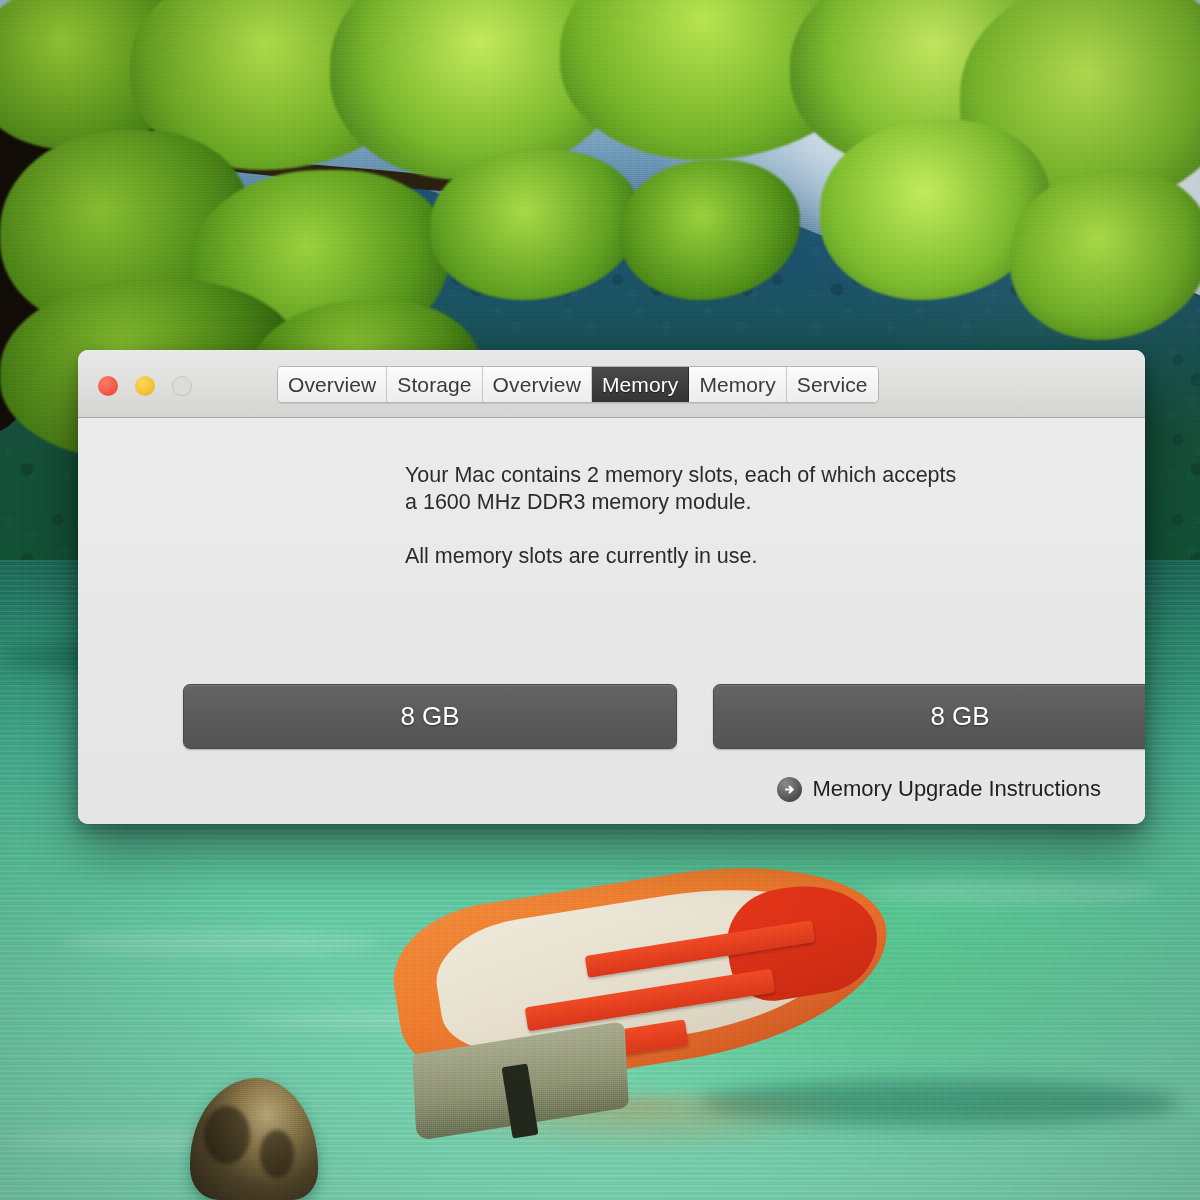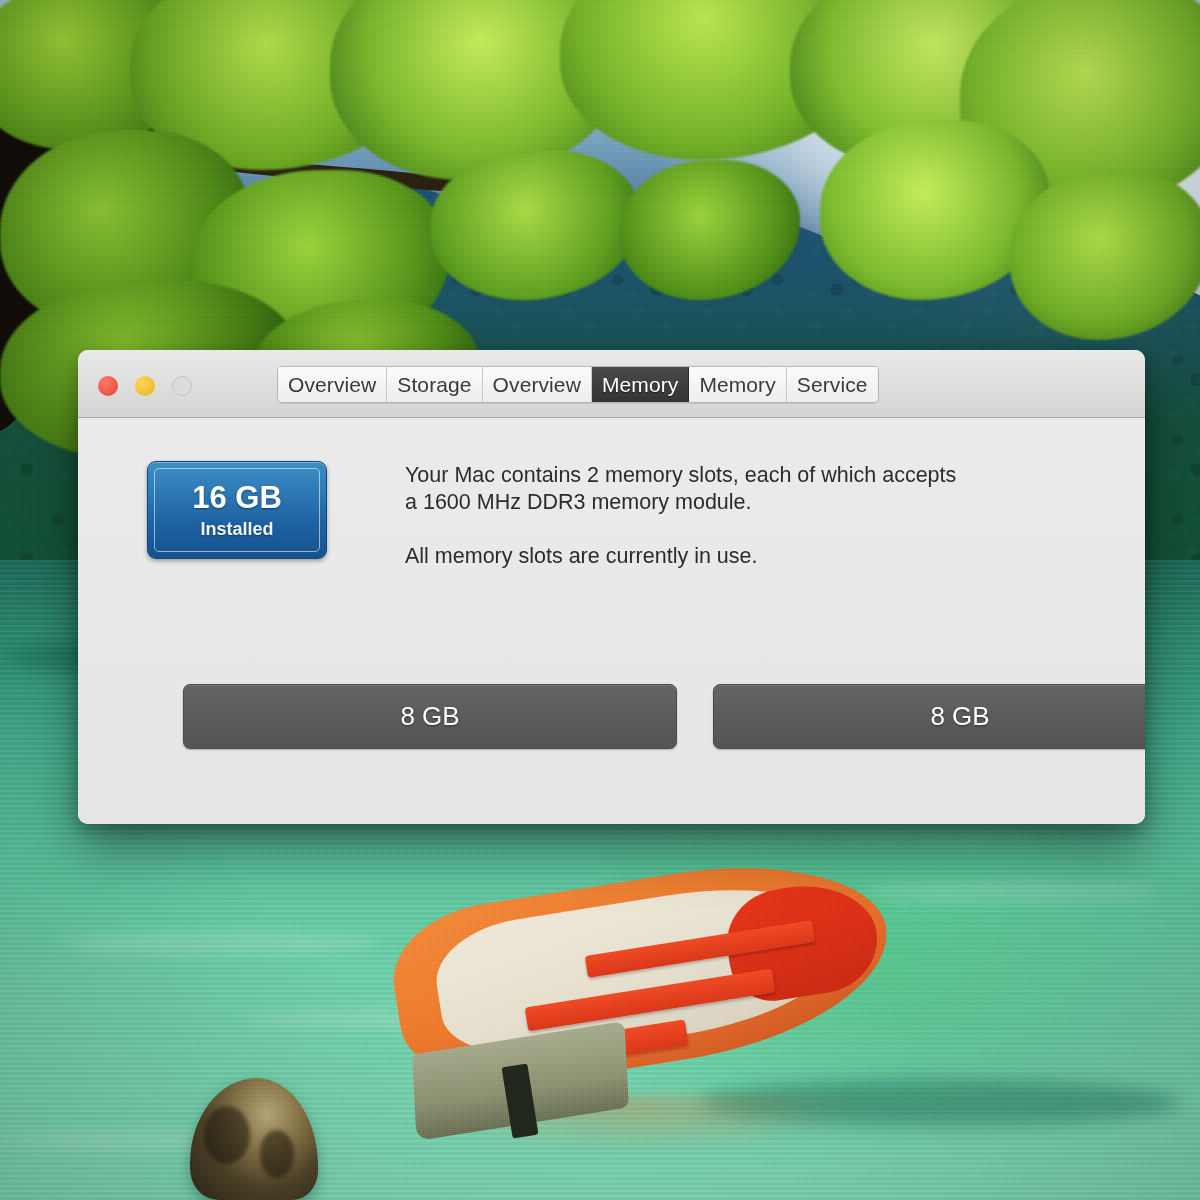--- a/index.html
+++ b/index.html
@@ -361,36 +361,39 @@
           <span>Memory</span>
         </div>
       <div class="seg">
           <span>Service</span>
         </div>
     </div>
   </div>
 
   <div class="content">
 
-    <div class="badge">
-      <div class="inset"></div>
-      <div class="big">16 GB</div>
-      <div class="sub">Installed</div>
-    </div>
 
     <div class="desc">
       <p>Your Mac contains 2 memory slots, each of which accepts</p>
       <p>a 1600 MHz DDR3 memory module.</p>
       <p class="second">All memory slots are currently in use.</p>
     </div>
 
     <div class="slots">
       <div class="slot">
         <span>8 GB</span>
       </div>
       <div class="slot">
         <span>8 GB</span>
       </div>
     </div>
 
+    <div class="footer">
+      <span class="arrow-ic">
+        <svg width="15" height="15" viewBox="0 0 15 15" aria-hidden="true">
+          <path d="M4 7.5 h6 M7.5 4.5 L10.8 7.5 L7.5 10.5" fill="none" stroke="#ffffff" stroke-width="2.1" stroke-linecap="round" stroke-linejoin="round"></path>
+        </svg>
+      </span>
+      <span class="lbl">Memory Upgrade Instructions</span>
+    </div>
 
   </div>
 </div>
 
 </body></html>

